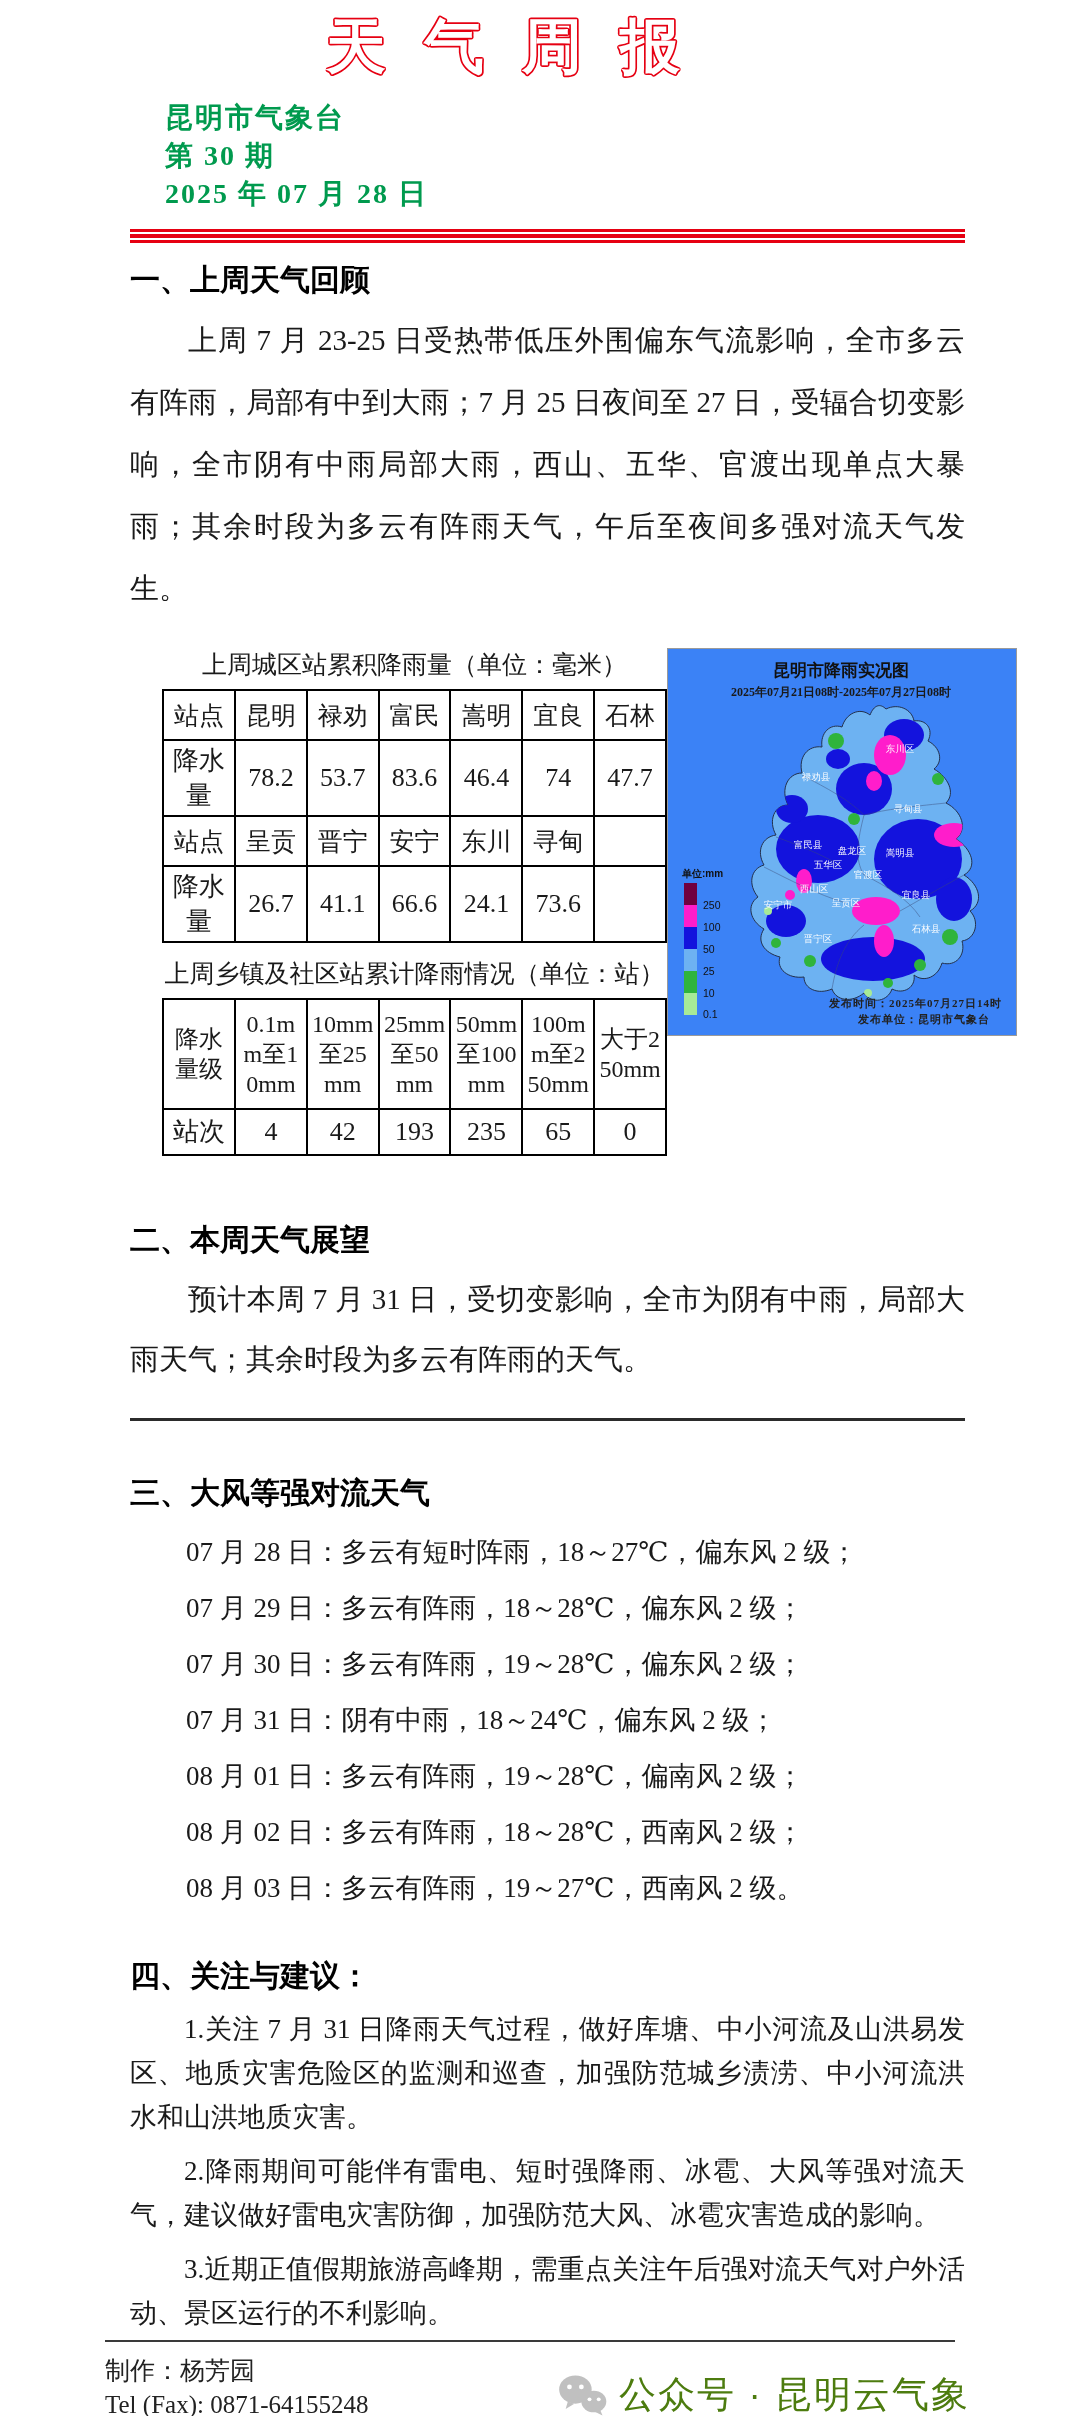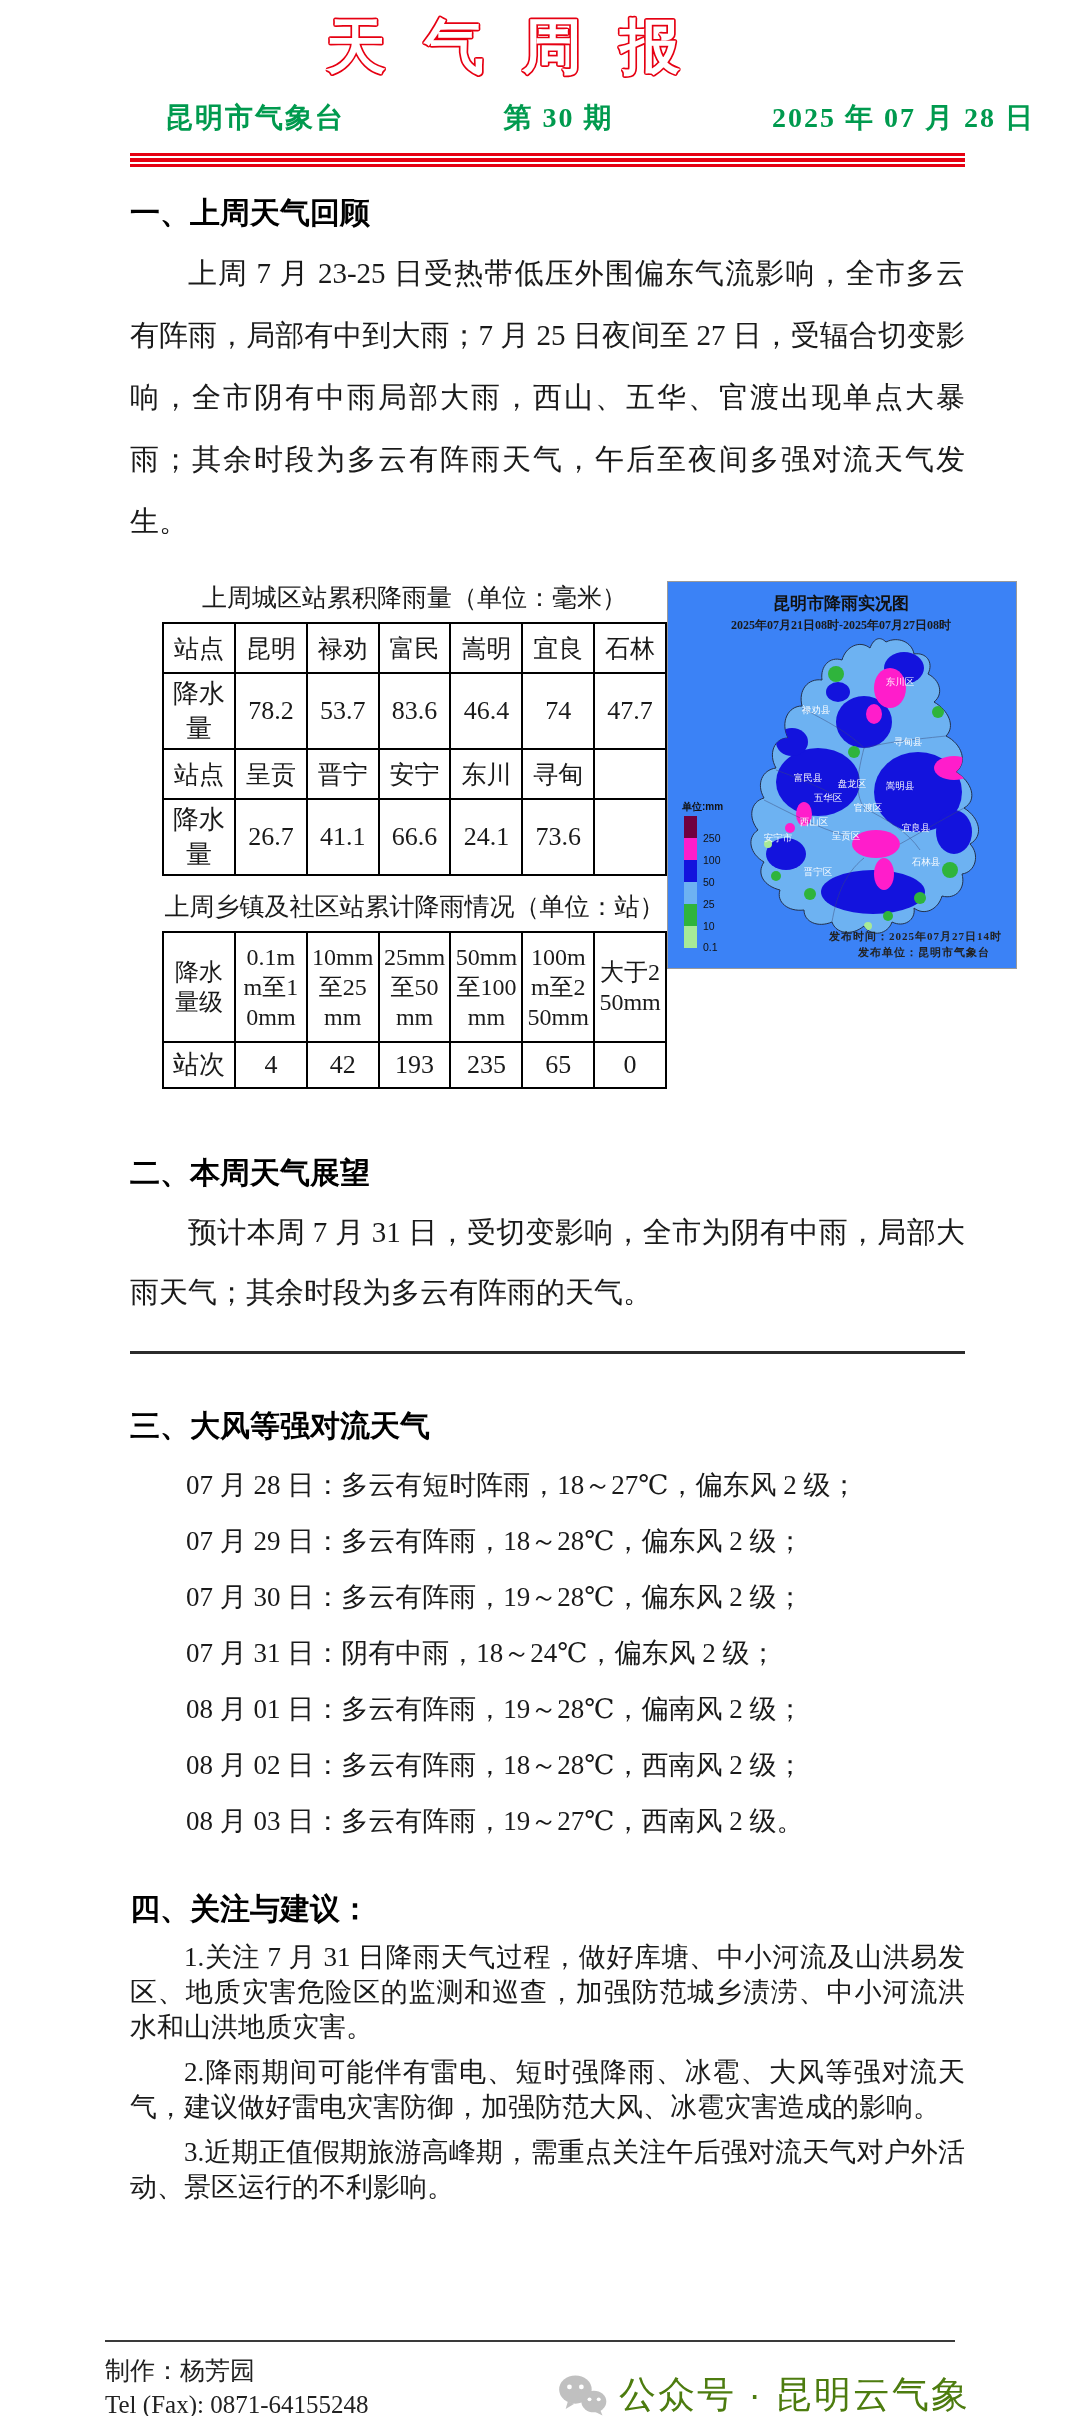--- a/index.html
+++ b/index.html
@@ -8,34 +8,34 @@
     font-family:"Liberation Serif","DejaVu Serif",serif;color:#1a1a1a;
     overflow:hidden;
   }
   .content{margin:0 115px 0 130px;}
 
   
   .masthead{padding-top:7px;text-align:center;}
   .info-row{
     display:flex;justify-content:space-between;align-items:baseline;
     margin:10px 45px 0 165px;
-    color:#009a4e;font-size:28px;font-weight:700;letter-spacing:2px;
+    color:#009a4e;font-size:28px;font-weight:700;letter-spacing:2px;flex-direction:column;
   }
   .red-sep{
     height:14px;margin-top:16px;
     background:linear-gradient(to bottom,
       #e60012 0 3px,#ffffff 3px 5px,
       #e60012 5px 9px,#ffffff 9px 11px,
       #e60012 11px 14px);
   }
 
   
   .sec-heading{
     font-family:"Liberation Sans","DejaVu Sans",sans-serif;
-    font-weight:700;font-size:30px;color:#000;margin-top:26px;
+    font-weight:700;font-size:30px;color:#000;margin-top:17px;
   }
   .para{
     font-size:29px;line-height:62px;text-align:justify;
     text-indent:2em;margin-top:8px;
   }
   .para.tight{line-height:60px;}
 
   
   .data-row{display:flex;justify-content:space-between;align-items:flex-start;margin-top:18px;margin-left:-8px;}
   .tables-col{width:505px;margin-left:40px;}
@@ -53,21 +53,21 @@
 
   .map-box{
     width:348px;height:386px;border:1px solid #9a9a9a;background:#3b82f6;
     position:relative;flex-shrink:0;
   }
 
   .divider{border-top:3px solid #2b2b2b;margin-top:16px;}
 
   .s3-item{font-size:27px;line-height:56px;padding-left:56px;white-space:nowrap;}
   .s3-wrap{margin-top:10px;}
-  .s4-para{font-size:27px;line-height:35px;text-align:justify;text-indent:2em;margin:10px 0 0 0;}
+  .s4-para{font-size:27px;line-height:44px;text-align:justify;text-indent:2em;margin:10px 0 0 0;}
 
   
   .footer{position:absolute;left:105px;right:125px;top:2340px;border-top:2px solid #3a3a3a;}
   .footer-left{padding-top:12px;font-size:25px;line-height:34px;color:#222;}
   .wechat-badge{
     position:absolute;right:-15px;top:28px;display:flex;align-items:center;gap:10px;
     color:#4d7c0f;font-family:"Liberation Sans","DejaVu Sans",sans-serif;
     font-size:37px;letter-spacing:2px;white-space:nowrap;
   }
 </style>

